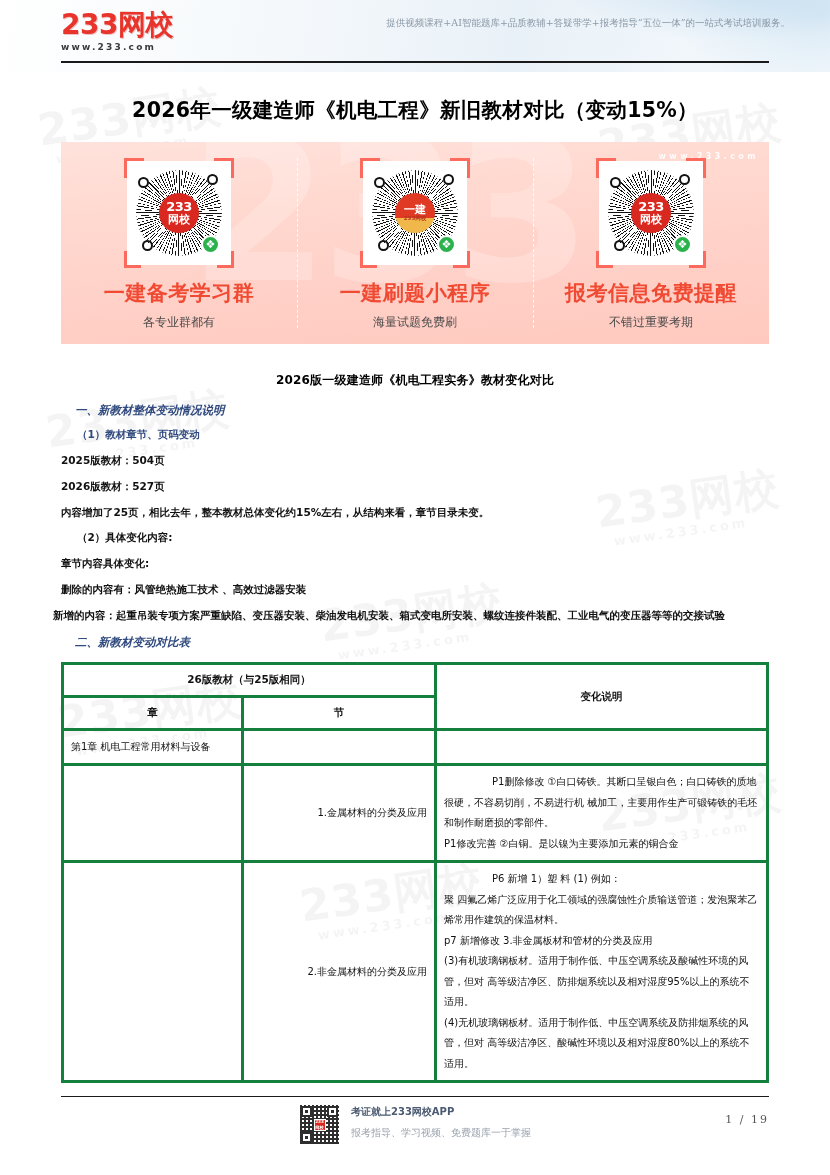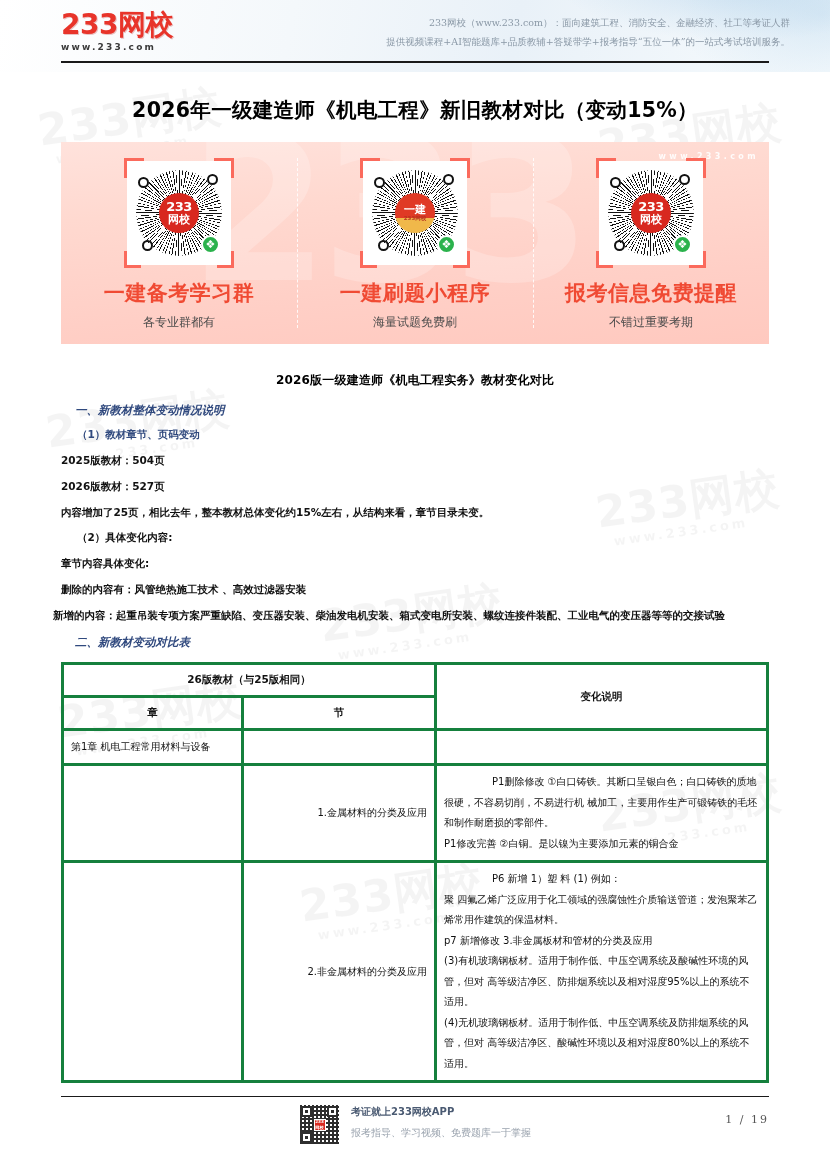--- a/index.html
+++ b/index.html
@@ -303,21 +303,20 @@
 
 <div class="page-header">
   <div class="hdr-swoosh"></div>
 
   <div class="logo">
     <div class="logo-main">233网校</div>
     <div class="logo-sub">www.233.com</div>
   </div>
 
   <div class="hdr-lines">
-    <div>233网校（www.233.com）：面向建筑工程、消防安全、金融经济、社工等考证人群</div>
     <div>提供视频课程+AI智能题库+品质教辅+答疑带学+报考指导“五位一体”的一站式考试培训服务。</div>
   </div>
 
   <div class="hdr-rule"></div>
 </div>
 
 <div class="doc-title">2026年一级建造师《机电工程》新旧教材对比（变动15%）</div>
 
 <div class="promo">
   <div class="promo-ghost">233</div>

